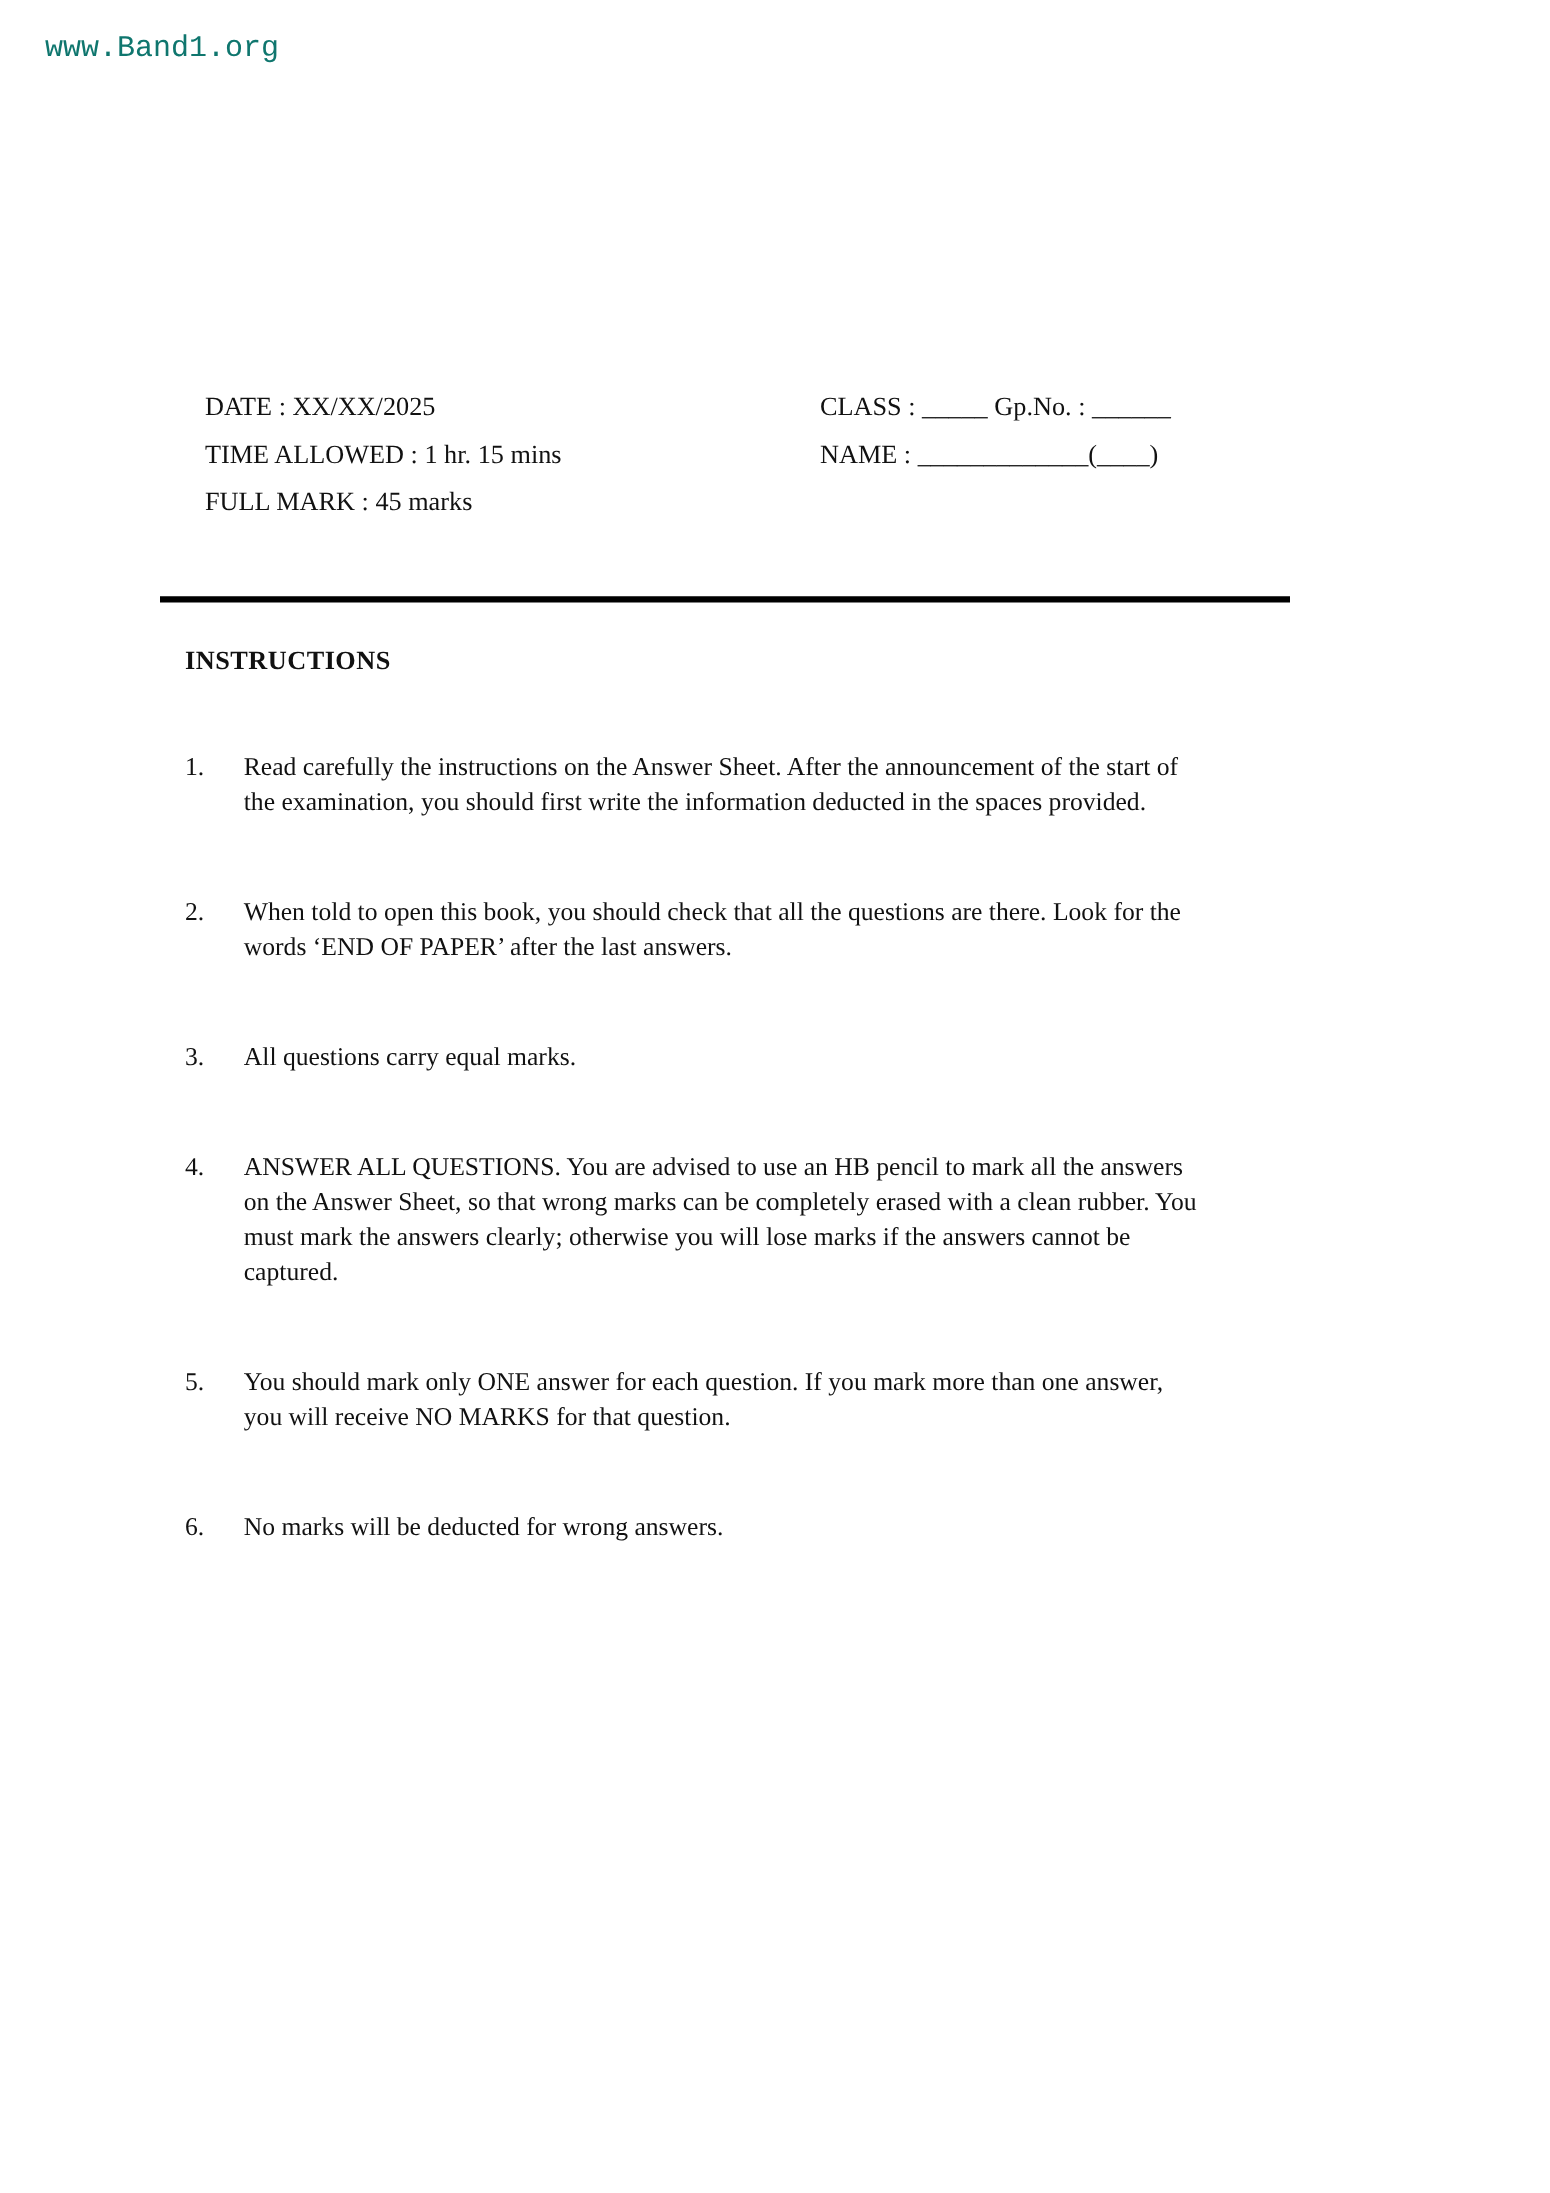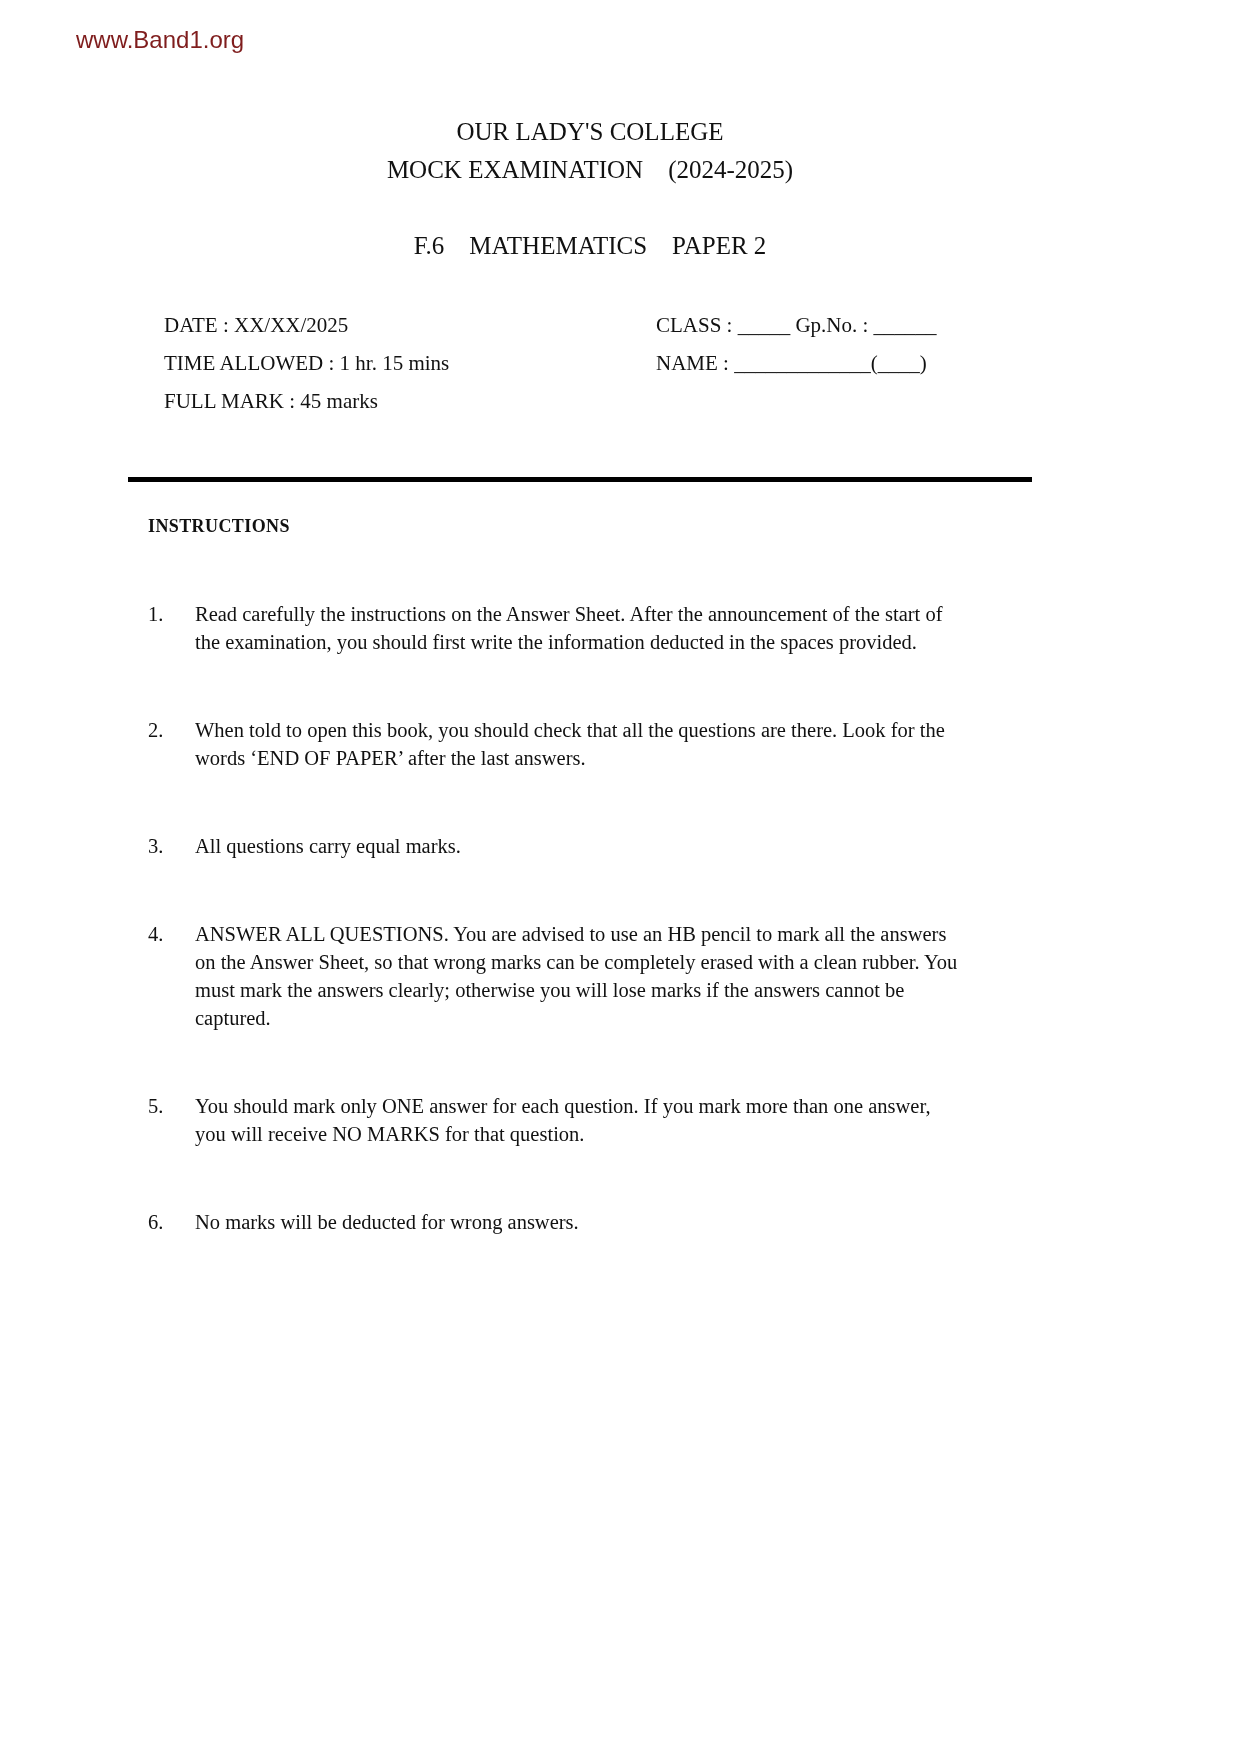--- a/index.html
+++ b/index.html
@@ -14,24 +14,23 @@
     background: #ffffff;
     margin: 0 auto;
     font-family: "Liberation Serif", "DejaVu Serif", serif;
     color: #111111;
     overflow: hidden;
   }
   .watermark {
     position: absolute;
     left: 36px;
     top: 26px;
-    font-family: Liberation Sans, sans-serif;
+    font-family: Liberation Mono, monospace;
     font-size: 24px;
-    color: #7f1d1d;
-    margin-left: 40px;
+    color: #0f766e;
   }
   .header {
     position: absolute;
     left: 148px;
     top: 118px;
     width: 884px;
     text-align: center;
   }
   .header .line {
     font-size: 25px;
@@ -61,21 +60,21 @@
     top: 477px;
     width: 904px;
     height: 5px;
     background: #000000;
   }
 
   .instructions-heading {
     position: absolute;
     left: 148px;
     top: 516px;
-    font-size: 18px;
+    font-size: 21px;
     font-weight: bold;
     letter-spacing: 0.4px;
   }
 
   .instructions-list {
     position: absolute;
     left: 148px;
     top: 600px;
     width: 815px;
   }
@@ -94,25 +93,20 @@
   }
   .instr-text b { font-weight: normal; }
 </style>
 </head>
 <body>
 
 <div class="page">
 
   <div class="watermark">www.Band1.org</div>
 
-  <div class="header">
-    <div class="line school-line">OUR LADY'S COLLEGE</div>
-    <div class="line exam-line">MOCK EXAMINATION    (2024-2025)</div>
-    <div class="line paper-line">F.6    MATHEMATICS    PAPER 2</div>
-  </div>
 
   <div class="info-block">
     <div class="info-col-left">
       <div class="info-row">DATE : XX/XX/2025</div>
       <div class="info-row">TIME ALLOWED : 1 hr. 15 mins</div>
       <div class="info-row">FULL MARK : 45 marks</div>
     </div>
     <div class="info-col-right">
       <div class="info-row">CLASS : _____ Gp.No. : ______</div>
       <div class="info-row">NAME : _____________(____)</div>

